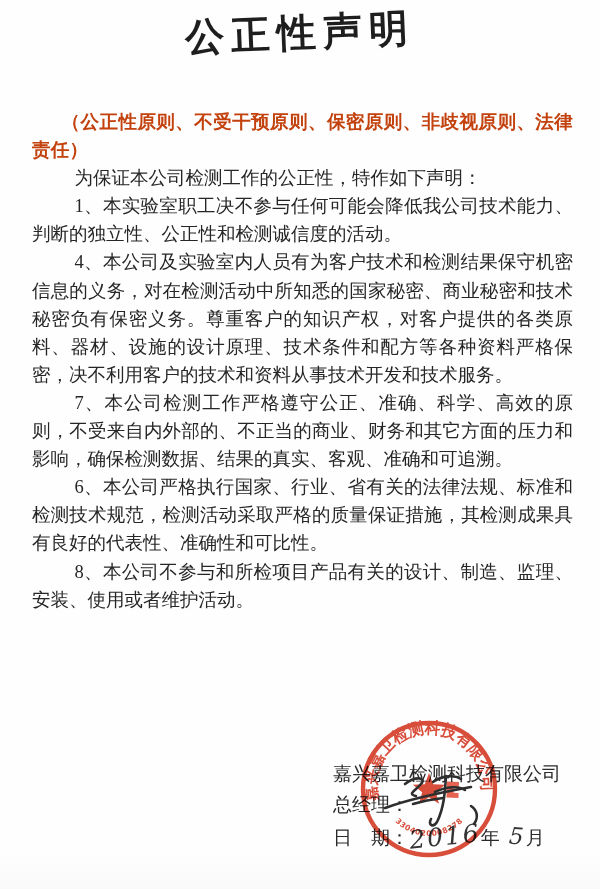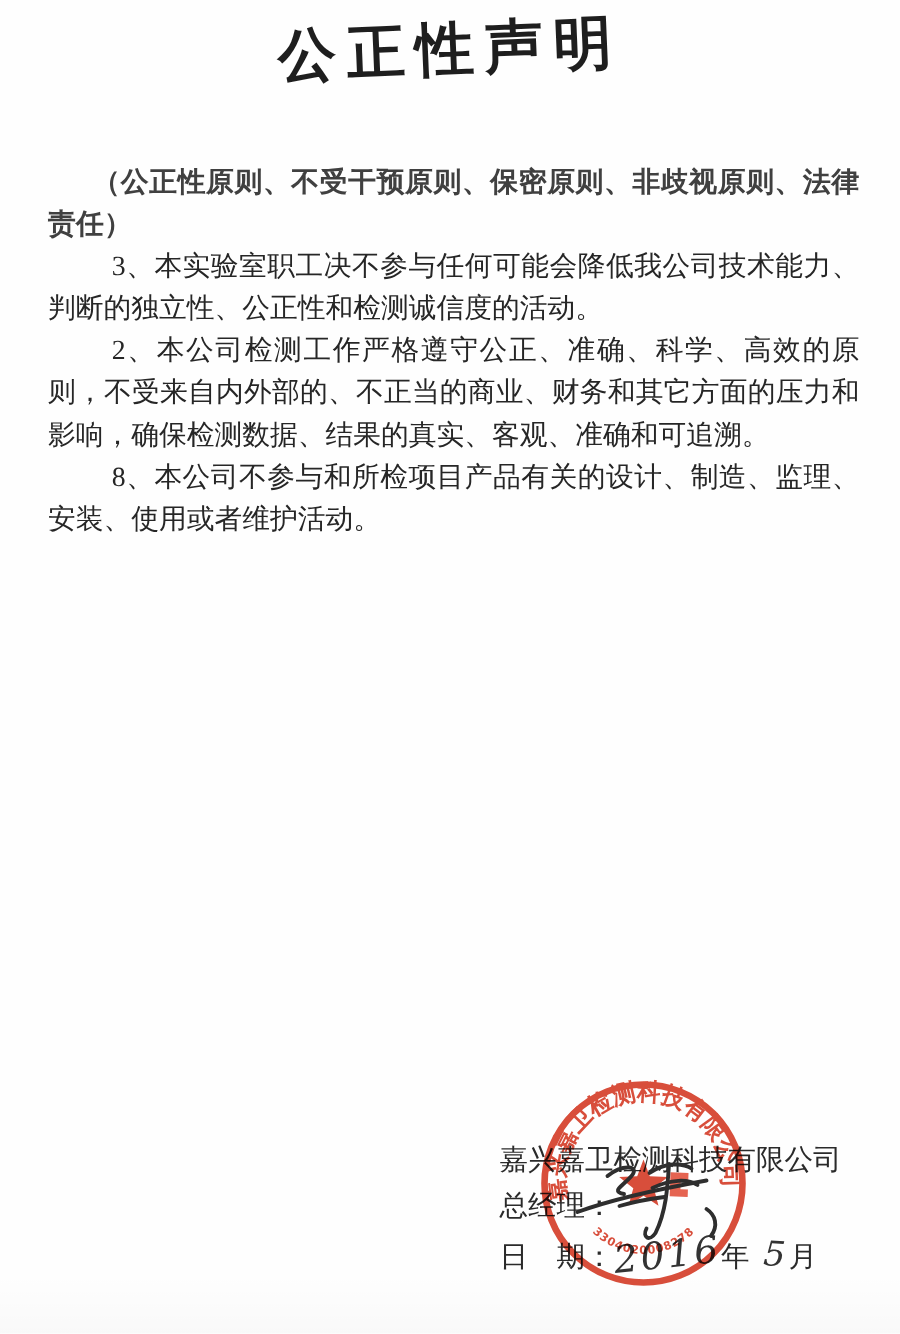--- a/index.html
+++ b/index.html
@@ -27,21 +27,21 @@
     top: 108px; left: 32px; right: 27px;
     font-size: 18.5px;
     line-height: 28.1px;
     text-align: justify;
     color: #262626;
   }
   .content p { text-indent: 2.3em; }
   .content p.principles {
     text-indent: 1.6em;
     font-weight: bold;
-    color: #404040;
+    color: #c2410c;
     letter-spacing: 0.2px;
   }
   .signoff {
     position: absolute;
     left: 333px; top: 758px;
     width: 250px;
     font-size: 19px;
     line-height: 31px;
     color: #2a2a2a;
     white-space: nowrap;
@@ -78,22 +78,25 @@
     pointer-events: none;
   }
 </style>
 </head>
 <body>
 
 <h1 class="page-title">公正性声明</h1>
 
 <div class="content">
   <p class="principles">（公正性原则、不受干预原则、保密原则、非歧视原则、法律责任）</p>
-  <p>3、本实验室职工决不参与任何可能会降低我公司技术能力、判断的独立性、公正性和检测诚信度的活动。</p>
-  <p>2、本公司检测工作严格遵守公正、准确、科学、高效的原则，不受来自内外部的、不正当的商业、财务和其它方面的压力和影响，确保检测数据、结果的真实、客观、准确和可追溯。</p>
+  <p>为保证本公司检测工作的公正性，特作如下声明：</p>
+  <p>1、本实验室职工决不参与任何可能会降低我公司技术能力、判断的独立性、公正性和检测诚信度的活动。</p>
+  <p>4、本公司及实验室内人员有为客户技术和检测结果保守机密信息的义务，对在检测活动中所知悉的国家秘密、商业秘密和技术秘密负有保密义务。尊重客户的知识产权，对客户提供的各类原料、器材、设施的设计原理、技术条件和配方等各种资料严格保密，决不利用客户的技术和资料从事技术开发和技术服务。</p>
+  <p>7、本公司检测工作严格遵守公正、准确、科学、高效的原则，不受来自内外部的、不正当的商业、财务和其它方面的压力和影响，确保检测数据、结果的真实、客观、准确和可追溯。</p>
+  <p>6、本公司严格执行国家、行业、省有关的法律法规、标准和检测技术规范，检测活动采取严格的质量保证措施，其检测成果具有良好的代表性、准确性和可比性。</p>
   <p>8、本公司不参与和所检项目产品有关的设计、制造、监理、安装、使用或者维护活动。</p>
 </div>
 
 <div class="signoff">
   <div class="row">嘉兴嘉卫检测科技有限公司</div>
   <div class="row">
     <span>总经理：</span>
   </div>
   <div class="row">
     <span>日　期：</span><span class="hand-year">2016</span><span>年</span><span>&nbsp;&nbsp;</span><span class="hand-month">5</span><span>月</span>

